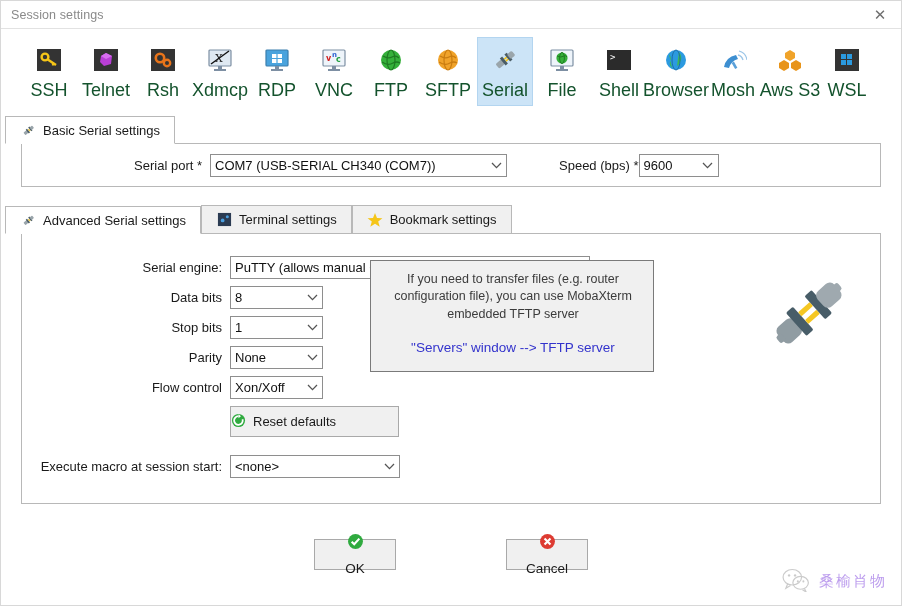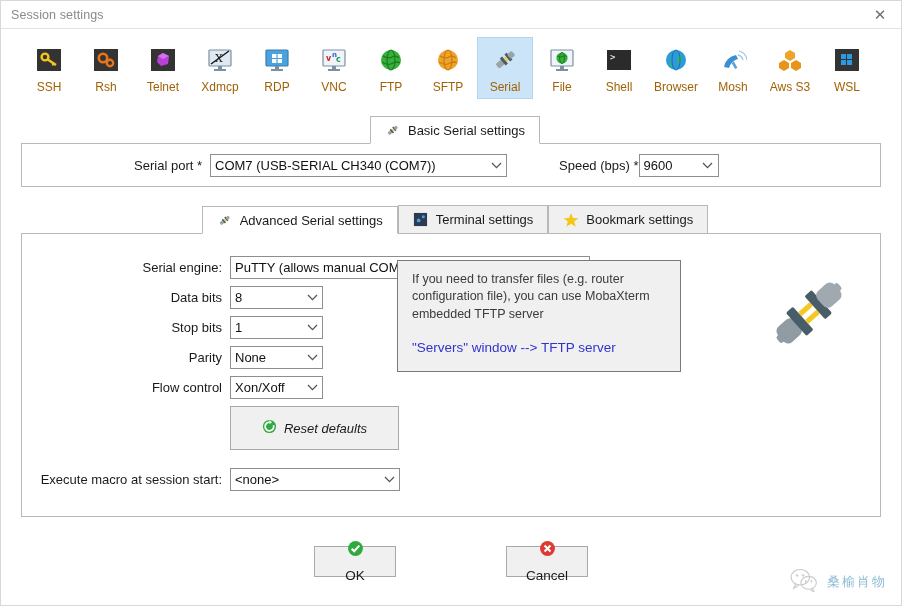--- a/index.html
+++ b/index.html
@@ -59,33 +59,33 @@
   .tool.selected {
     background: #cce4f7;
     border: 1px solid #b3d5f0;
   }
   .tool .glyph {
     width: 32px; height: 32px;
     display: flex; align-items: center; justify-content: center;
     margin-bottom: 5px;
   }
   .tool .lbl {
-    font-size: 12px; color: #a16207;
+    font-size: 18px; color: #14532d;
     white-space: nowrap; line-height: 1.1;
   }
 
   
   .sq { width: 28px; height: 24px; display: block; }
 
   
   .tabstrip {
     display: flex; align-items: flex-end;
     height: 28px;
-    margin-left: 28px; margin-right: 20px;
-    position: relative; z-index: 2; justify-content: center;
+    margin-left: 4px; margin-right: 20px;
+    position: relative; z-index: 2;
   }
   .tab {
     height: 28px;
     display: flex; align-items: center;
     gap: 7px;
     padding: 0 14px;
     border: 1px solid #b8b8b8;
     border-bottom: none;
     background: #f0f0f0;
     font-size: 13px;
@@ -143,28 +143,27 @@
   .adv-body { padding: 22px 0 18px 0; }
   .row { display: flex; align-items: center; margin-bottom: 7px; }
   .row .field-label { width: 200px; margin-right: 8px; }
 
   .engine-row .field-label { width: 200px; }
   .engine-combo { width: 360px; }
 
   .small-combo { width: 93px; }
 
   .reset-btn {
-    width: 169px; height: 44px;
+    width: 169px; height: 31px;
     border: 1px solid #a9a9a9;
     background: #f0f0f0;
-    display: flex; align-items: center; justify-content: center;
+    display: flex; align-items: center; justify-content: flex-start;
     gap: 7px;
     font-size: 13px; cursor: pointer;
     color: #1a1a1a;
-    font-style: italic;
   }
 
   .infobox {
     position: absolute;
     border: 1px solid #7a7a7a;
     background: #f0f0f0;
     padding: 10px 12px 10px 14px;
     font-size: 12.5px;
     color: #3b3b3b;
     line-height: 1.38;
@@ -208,22 +207,22 @@
   }
 
   .watermark {
     position: absolute;
     right: 14px; bottom: 10px;
     display: flex; align-items: center; gap: 8px;
     opacity: .45;
     pointer-events: none;
   }
   .watermark .wm-text {
-    font-size: 13px;
-    color: #0369a1;
+    font-size: 15px;
+    color: #6d28d9;
     letter-spacing: 2px;
     font-family: "DejaVu Sans", sans-serif;
   }
 </style>
 </head>
 <body>
 
 <div class="window">
 
   <div class="titlebar">
@@ -242,36 +241,36 @@
             <path d="M18 14.5 l0 3" stroke="#f5c518" stroke-width="2.2"></path>
           </svg>
       </span>
       <span class="lbl">SSH</span>
     </div>
 
     <div class="tool">
       <span class="glyph">
         <svg class="sq" viewBox="0 0 28 24">
             <rect x="2" y="1" width="24" height="22" fill="#333"></rect>
+            <path d="M9 8 L14 5 L20 8 L19 16 L12 18 L8 14 Z" fill="#b93fd6"></path>
+            <path d="M9 8 L14 5 L20 8 L14 11 Z" fill="#d86ef0"></path>
+          </svg>
+      </span>
+      <span class="lbl">Telnet</span>
+    </div>
+
+    <div class="tool">
+      <span class="glyph">
+        <svg class="sq" viewBox="0 0 28 24">
+            <rect x="2" y="1" width="24" height="22" fill="#333"></rect>
             <circle cx="11" cy="10" r="4.2" fill="none" stroke="#e8741a" stroke-width="2.6"></circle>
             <circle cx="18" cy="15" r="3.2" fill="none" stroke="#e8741a" stroke-width="2.4"></circle>
           </svg>
       </span>
       <span class="lbl">Rsh</span>
-    </div>
-
-    <div class="tool">
-      <span class="glyph">
-        <svg class="sq" viewBox="0 0 28 24">
-            <rect x="2" y="1" width="24" height="22" fill="#333"></rect>
-            <path d="M9 8 L14 5 L20 8 L19 16 L12 18 L8 14 Z" fill="#b93fd6"></path>
-            <path d="M9 8 L14 5 L20 8 L14 11 Z" fill="#d86ef0"></path>
-          </svg>
-      </span>
-      <span class="lbl">Telnet</span>
     </div>
 
     <div class="tool">
       <span class="glyph">
         <svg class="sq" viewBox="0 0 28 24">
             <rect x="3" y="2" width="22" height="16" rx="1" fill="#dfe9f2" stroke="#7d8fa3" stroke-width="1.2"></rect>
             <rect x="12" y="18" width="4" height="3" fill="#7d8fa3"></rect>
             <rect x="8" y="21" width="12" height="2" fill="#7d8fa3"></rect>
             <text x="9" y="14" font-family="DejaVu Serif, serif" font-size="11" fill="#222">X</text>
             <path d="M5 16 L23 3" stroke="#111" stroke-width="1.4"></path>
@@ -582,21 +581,21 @@
       <div class="combo macro-combo">
         <span class="val">&lt;none&gt;</span>
         <span class="arrow">
           <svg class="chev" width="11" height="7" viewBox="0 0 11 7">
               <path d="M1 1 L5.5 5.6 L10 1" fill="none" stroke="#555" stroke-width="1.3"></path>
             </svg>
         </span>
       </div>
     </div>
 
-    <div class="infobox" style="left:375px; top:26px; width:284px; height:112px;">
+    <div class="infobox" style="left:348px; top:26px; width:284px; height:112px;text-align:center;">
       <div>If you need to transfer files (e.g. router configuration file), you can use MobaXterm embedded TFTP server</div>
       <div class="linkline">"Servers" window  --&gt;  TFTP server</div>
     </div>
 
     <div class="plug-deco" style="right:28px; top:36px;">
       <svg width="86" height="86" viewBox="0 0 100 100">
         <g transform="rotate(-42 50 50)">
           <rect x="6" y="38" width="26" height="24" rx="7" fill="#8b979e"></rect>
           <rect x="2" y="45" width="8" height="10" rx="3" fill="#8b979e"></rect>
           <rect x="30" y="32" width="11" height="36" rx="2" fill="#3f5560"></rect>

